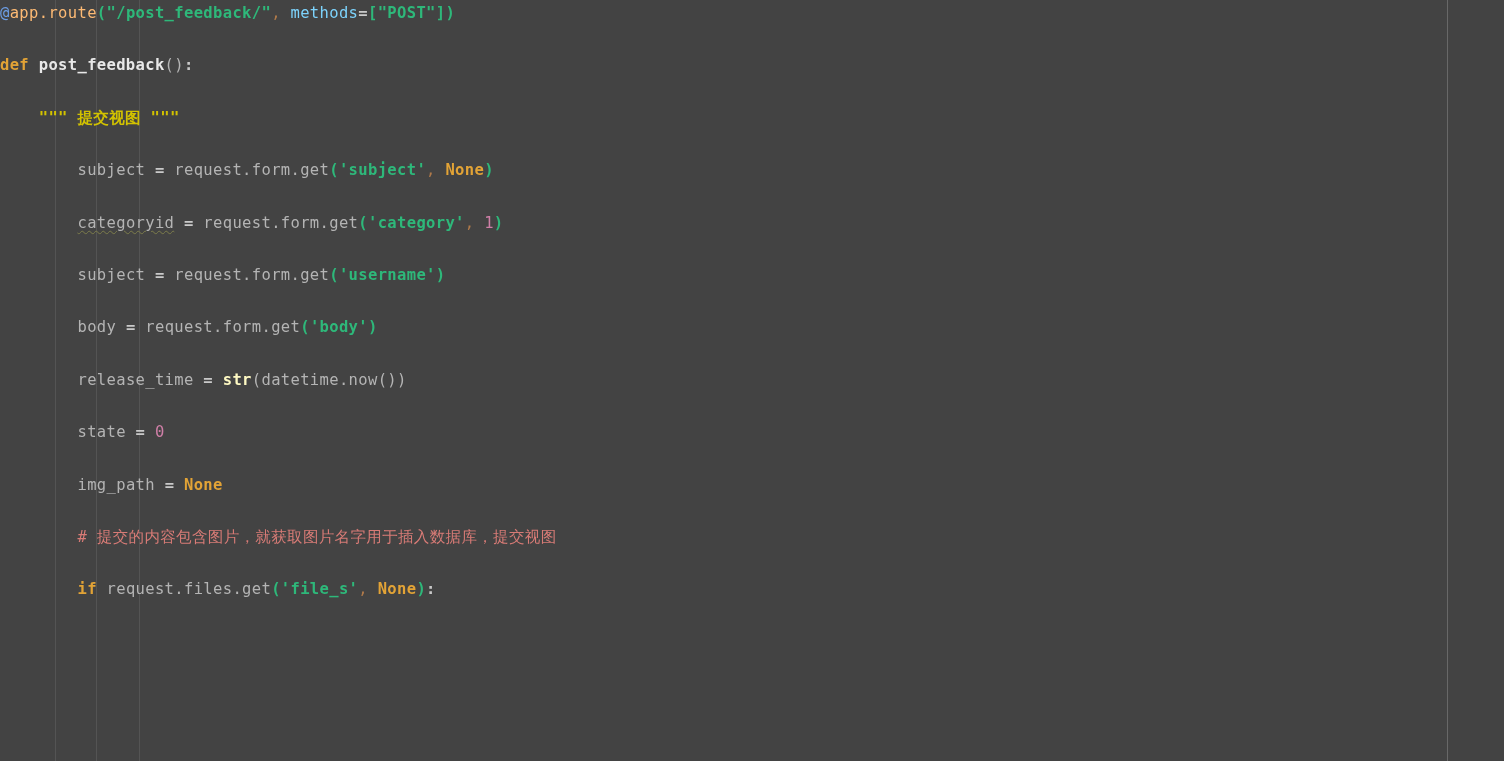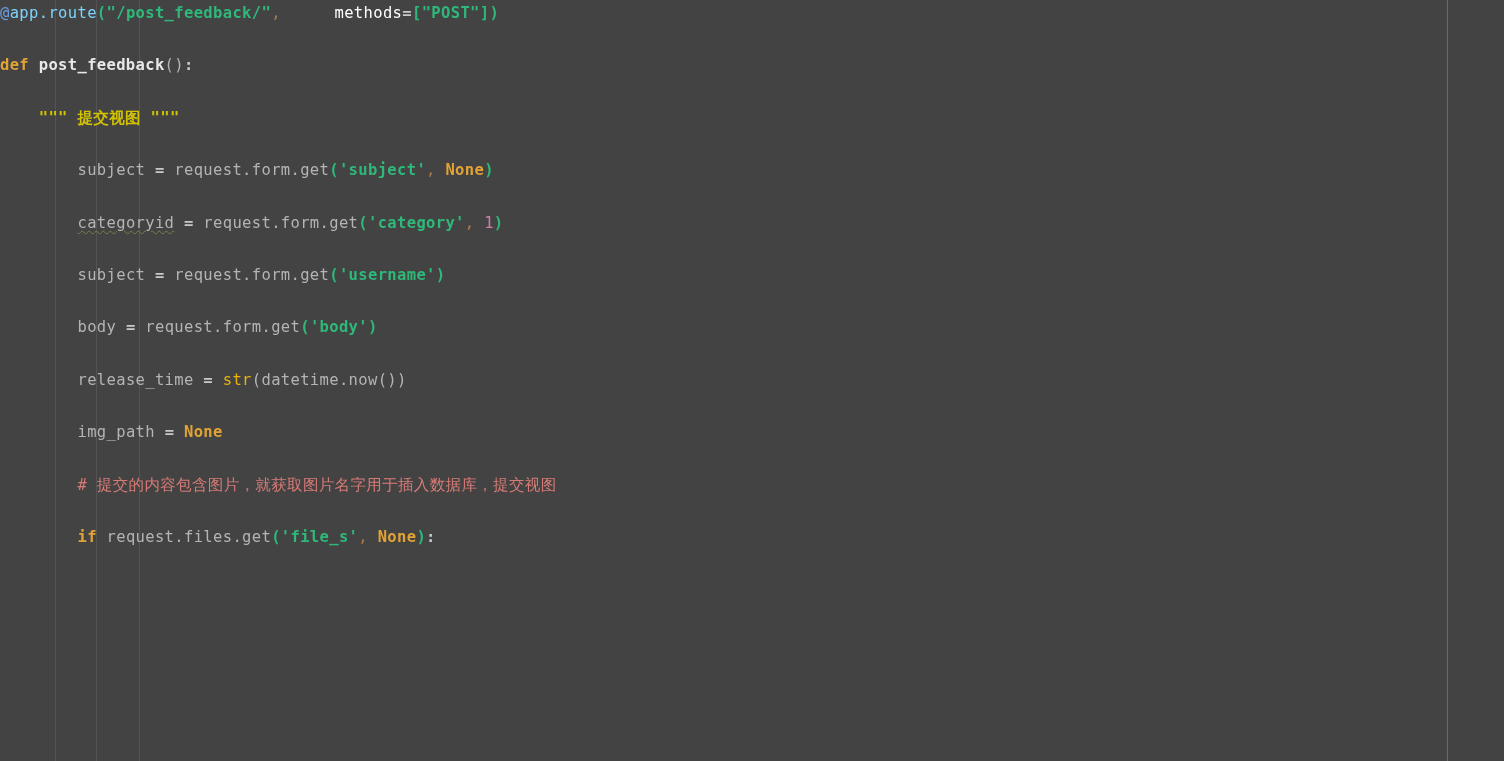--- a/index.html
+++ b/index.html
@@ -39,29 +39,29 @@
   }
   .ln{
     display:block;
     height:26.2px;
     white-space:pre;
     position:relative;
   }
   
   .kw       {color:#e2a336;font-weight:bold;}   
   .def-name {color:#e8e8e8;font-weight:bold;text-align:center;}
-  .deco     {color:#7dd3fc;text-align:right;}
+  .deco     {color:#fdba74;text-align:right;}
   .deco-at  {color:#6d9fe8;}
-  .builtin  {color:#eab308;font-weight:normal;}
+  .builtin  {color:#fef9c3;font-weight:bold;}
   .str      {color:#2eb87a;font-weight:bold;}
   .num      {color:#cf7fa7;}
   .none     {color:#e2a336;font-weight:bold;}
   .cmt      {color:#d87b76;}
   .doc      {color:#d2c200;font-weight:bold;}
-  .kwarg    {color:#ffffff;margin-left:44px;}
+  .kwarg    {color:#7dd3fc;}
   .op       {color:#c9c9c9;font-weight:bold;}
   .plain    {color:#b4b4b4;}
   .comma    {color:#b07a4a;}
 
   
   .squig{
     text-decoration-line:underline;
     text-decoration-style:wavy;
     text-decoration-color:#7b7b4a;
     text-decoration-thickness:1px;
@@ -79,20 +79,21 @@
   <div class="margin-line" style="left: 1447px; background: rgb(110, 110, 110);"></div>
 
   <pre class="code"><span class="ln"><span class="deco-at">@</span><span class="deco">app</span><span class="deco">.</span><span class="deco">route</span><span class="str">(</span><span class="str">"/post_feedback/"</span><span class="comma">,</span> <span class="kwarg">methods</span><span class="op">=</span><span class="str">[</span><span class="str">"POST"</span><span class="str">]</span><span class="str">)</span></span>
 <span class="ln"><span class="kw">def</span> <span class="def-name">post_feedback</span><span class="plain">()</span><span class="op">:</span></span>
 <span class="ln">    <span class="doc">""" 提交视图 """</span></span>
 <span class="ln">        <span class="plain">subject</span> <span class="op">=</span> <span class="plain">request.form.get</span><span class="str">(</span><span class="str">'subject'</span><span class="comma">,</span> <span class="none">None</span><span class="str">)</span></span>
 <span class="ln">        <span class="plain squig">categoryid</span> <span class="op">=</span> <span class="plain">request.form.get</span><span class="str">(</span><span class="str">'category'</span><span class="comma">,</span> <span class="num">1</span><span class="str">)</span></span>
 <span class="ln">        <span class="plain">subject</span> <span class="op">=</span> <span class="plain">request.form.get</span><span class="str">(</span><span class="str">'username'</span><span class="str">)</span></span>
 <span class="ln">        <span class="plain">body</span> <span class="op">=</span> <span class="plain">request.form.get</span><span class="str">(</span><span class="str">'body'</span><span class="str">)</span></span>
 <span class="ln">        <span class="plain">release_time</span> <span class="op">=</span> <span class="builtin">str</span><span class="plain">(</span><span class="plain">datetime.now()</span><span class="plain">)</span></span>
+<span class="ln">        <span class="plain">state</span> <span class="op">=</span> <span class="num">0</span></span>
 <span class="ln">        <span class="plain">img_path</span> <span class="op">=</span> <span class="none">None</span></span>
 <span class="ln">        <span class="cmt"># 提交的内容包含图片，就获取图片名字用于插入数据库，提交视图</span></span>
 <span class="ln">        <span class="kw">if</span> <span class="plain">request.files.get</span><span class="str">(</span><span class="str">'file_s'</span><span class="comma">,</span> <span class="none">None</span><span class="str">)</span><span class="op">:</span></span>
 
 
 
 
 
 
 

